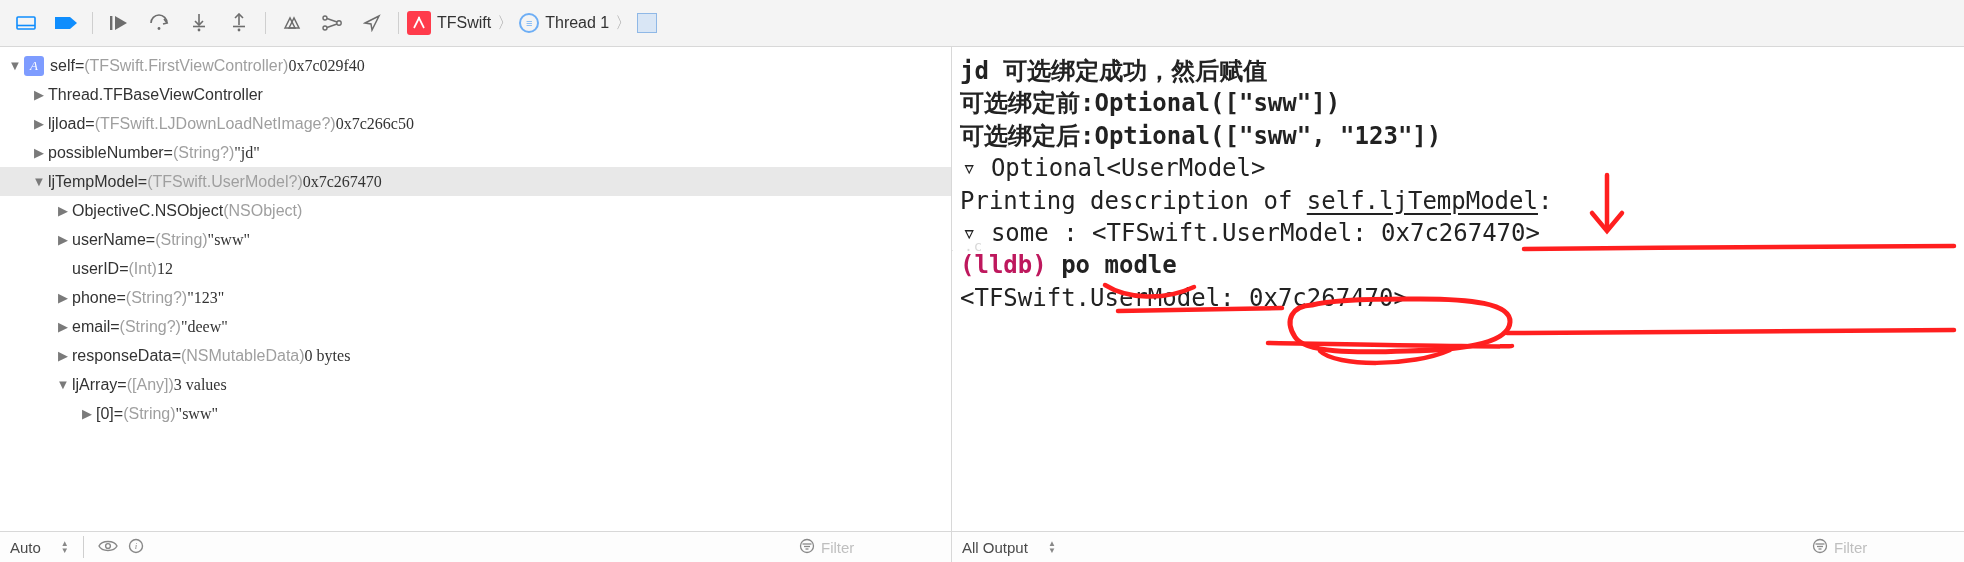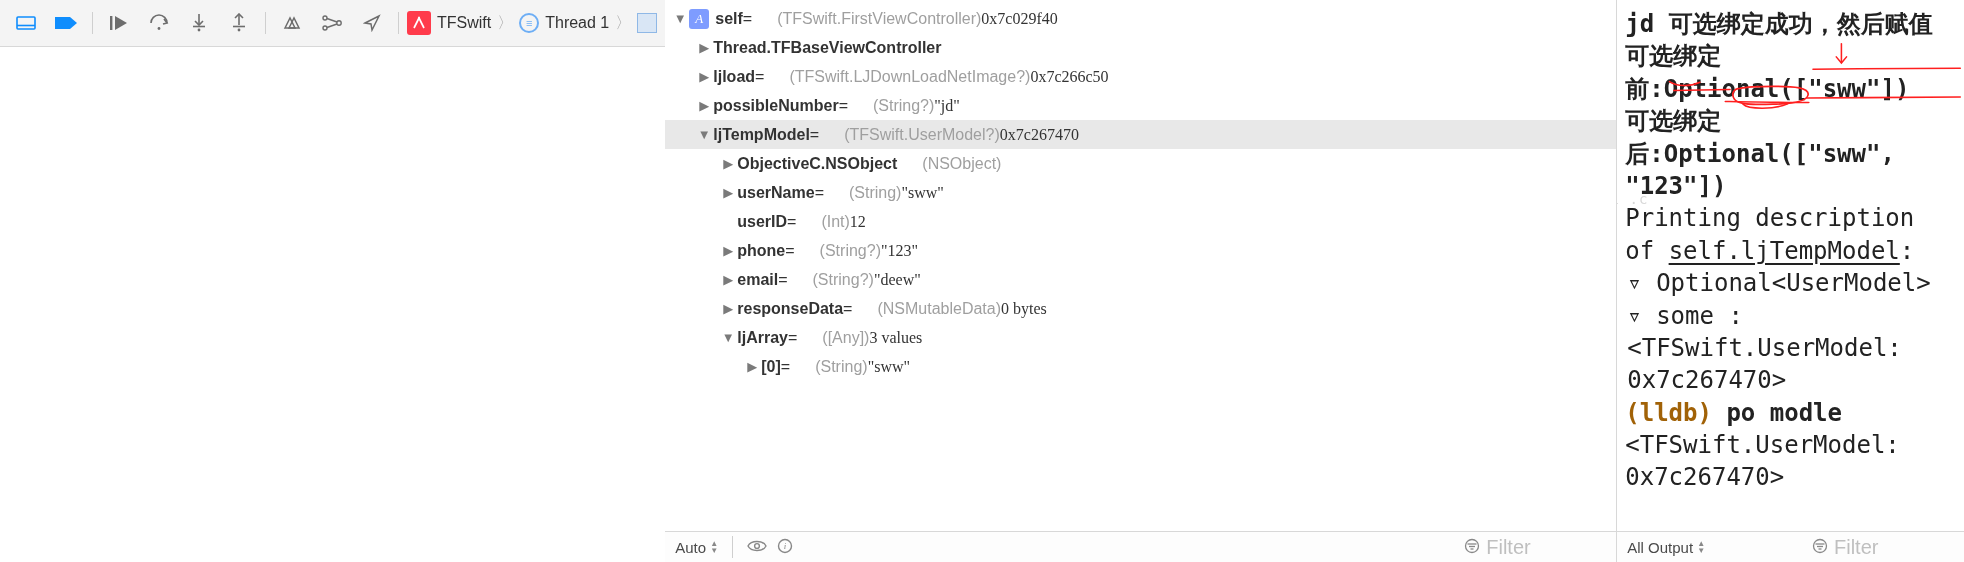--- a/index.html
+++ b/index.html
@@ -7,21 +7,21 @@
     font-family: "Lucida Grande", "Helvetica Neue", Arial, sans-serif;
     font-size: 14px;
     color: #333;
     background: #ffffff;
     height: 100%;
   }
   .window {
     width: 1964px;
     height: 562px;
     display: flex;
-    flex-direction: row;
+    flex-direction: column;
     background: #ffffff;
   }
   
   .toolbar {
     height: 47px;
     background: #f4f4f4;
     border-bottom: 1px solid #d8d8d8;
     display: flex;
     align-items: center;
     padding: 0 8px;
@@ -129,39 +129,39 @@
     color: #fff;
     font-family: Georgia, serif;
     font-style: italic;
     display: inline-flex;
     align-items: center;
     justify-content: center;
     font-size: 13px;
     margin-right: 6px;
     flex-shrink: 0;
   }
-  .var-name { font-weight: 700; text-align: right; }
-  .var-type { color: #9f9f9f; margin-left: 25px; }
+  .var-name { font-weight: 400; text-align: right; }
+  .var-type { color: #9f9f9f; }
   .var-value { color: #333; font-family: Liberation Serif, serif; }
   .row.selected { background: #e8e8e8; }
 
   
   .console {
     flex: 1;
     overflow: auto;
     padding: 8px 8px 8px 8px;
     font-family: Menlo, "SF Mono", Consolas, monospace;
     font-size: 24px;
     line-height: 1.35;
     color: #222;
     position: relative;
   }
   .console .b { font-weight: 700; }
   .console .underline { text-decoration: underline; text-decoration-color: #222; text-underline-offset: 4px; }
-  .console .prompt { color: #a16207; font-weight: 700; }
+  .console .prompt { color: #be185d; font-weight: 700; }
   .watermark {
     position: absolute;
     top: 190px;
     left: -82px;
     font-size: 14px;
     color: #d8d8d8;
     font-family: Menlo, monospace;
     letter-spacing: 1px;
   }
 
@@ -180,40 +180,40 @@
     align-items: center;
     padding: 0 10px;
     font-size: 15px;
     color: #4a4a4a;
     gap: 10px;
     background: #fdfdfd;
   }
   .bb-select {
     display: flex;
     align-items: center;
-    gap: 4px;
+    gap: 20px;
   }
   .bb-arrows {
     display: inline-flex;
     flex-direction: column;
     line-height: 7px;
     font-size: 8px;
     color: #888;
   }
   .bb-icon { color: #888; }
   .filter-wrap {
     display: flex;
     align-items: center;
     gap: 6px;
     color: #bfbfbf;
   }
   .filter-input {
     border: none;
     outline: none;
-    font-size: 20px;
+    font-size: 15px;
     color: #a21caf;
     width: 120px;
     background: transparent;
   }
   .filter-input::placeholder { color: #bfbfbf; }
   .bb-right-group { margin-left: auto; display:flex; align-items:center; gap:12px; }
 </style>
 </head>
 <body>
 
@@ -441,22 +441,22 @@
         </div>
       </div>
     </div>
 
     <div class="pane right">
       <div class="console">
         <div class="watermark">http://   l .c</div>
         <div><span class="b">jd </span><span class="b">可选绑定成功，然后赋值</span></div>
         <div class="b">可选绑定前:Optional(["sww"])</div>
         <div class="b">可选绑定后:Optional(["sww", "123"])</div>
+        <div style="padding-left:2px">▿  Optional&lt;UserModel&gt;</div>
         <div><span>Printing description of </span><span class="underline">self.ljTempModel</span><span>:</span></div>
-        <div style="padding-left:2px">▿  Optional&lt;UserModel&gt;</div>
         <div style="padding-left:2px">  ▿  some : &lt;TFSwift.UserModel: 0x7c267470&gt;</div>
         <div><span class="prompt">(lldb) </span><span class="b">po modle</span></div>
         <div>&lt;TFSwift.UserModel: 0x7c267470&gt;</div>
       </div>
       <svg class="annot" viewBox="0 0 1012 484" preserveAspectRatio="none">
         <g stroke="#ff1f1f" fill="none" stroke-width="4.5" stroke-linecap="round">
 
           <path d="M 655 128 L 655 182"></path>
           <path d="M 640 166 L 655 184 L 670 166"></path>
 

